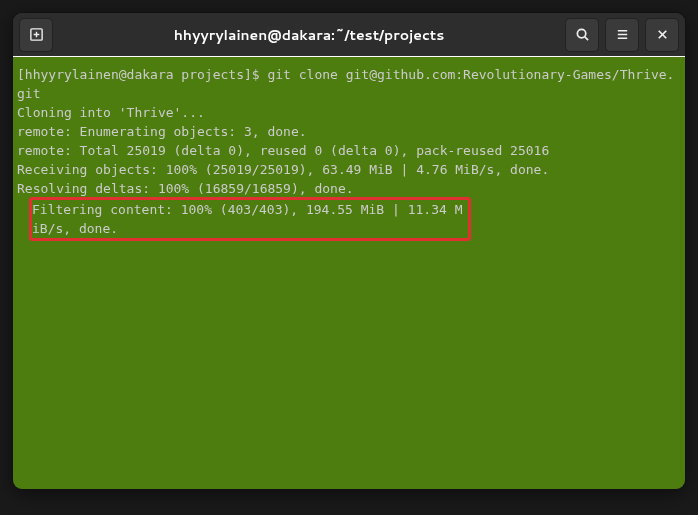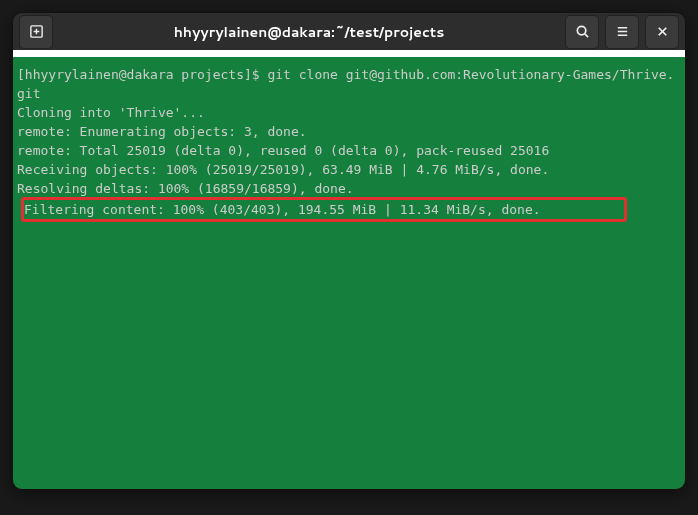--- a/index.html
+++ b/index.html
@@ -24,21 +24,21 @@
       overflow: hidden;
       box-shadow: 0 4px 20px rgba(0,0,0,0.5);
       border: 1px solid #111;
     }
     .titlebar {
       height: 44px;
       background: #2d2d2d;
       display: flex;
       align-items: center;
       padding: 0 6px;
-      border-bottom: 7px solid #ffffff;
+      border-bottom: 1px solid #ffffff;
     }
     .tb-left, .tb-right {
       display: flex;
       gap: 6px;
     }
     .tb-left {
       flex: 0 0 auto;
     }
     .tb-center {
       flex: 1;
@@ -61,39 +61,39 @@
       align-items: center;
       justify-content: center;
       color: #eee;
       cursor: pointer;
     }
     .tb-btn svg {
       width: 15px;
       height: 15px;
     }
     .terminal {
-      background: #15803d;
+      background: #4d7c0f;
       padding: 8px 4px;
       font-family: "DejaVu Sans Mono", "Liberation Mono", monospace;
       font-size: 13px;
       line-height: 19px;
       color: #ccc;
       height: 432px;
       overflow: hidden;
     }
     .line {
       white-space: pre-wrap;
       word-break: break-all;
     }
     .highlight-box {
       border: 3px solid #e03030;
       border-radius: 3px;
       padding: 0;
-      margin: -1px 4px;
-      width: 606px;
+      margin: -1px 12px;
+      width: 442px;
     }
     .cursor {
       display: inline-block;
       width: 8px;
       height: 15px;
       background: #ccc;
       vertical-align: text-bottom;
       position: relative;
       top: -1px;
     }

